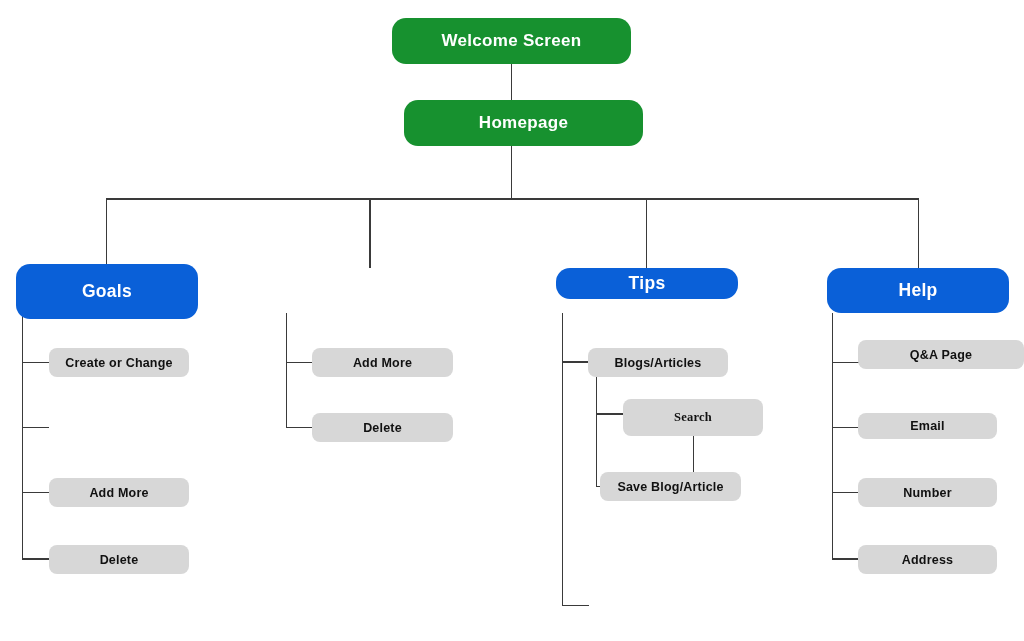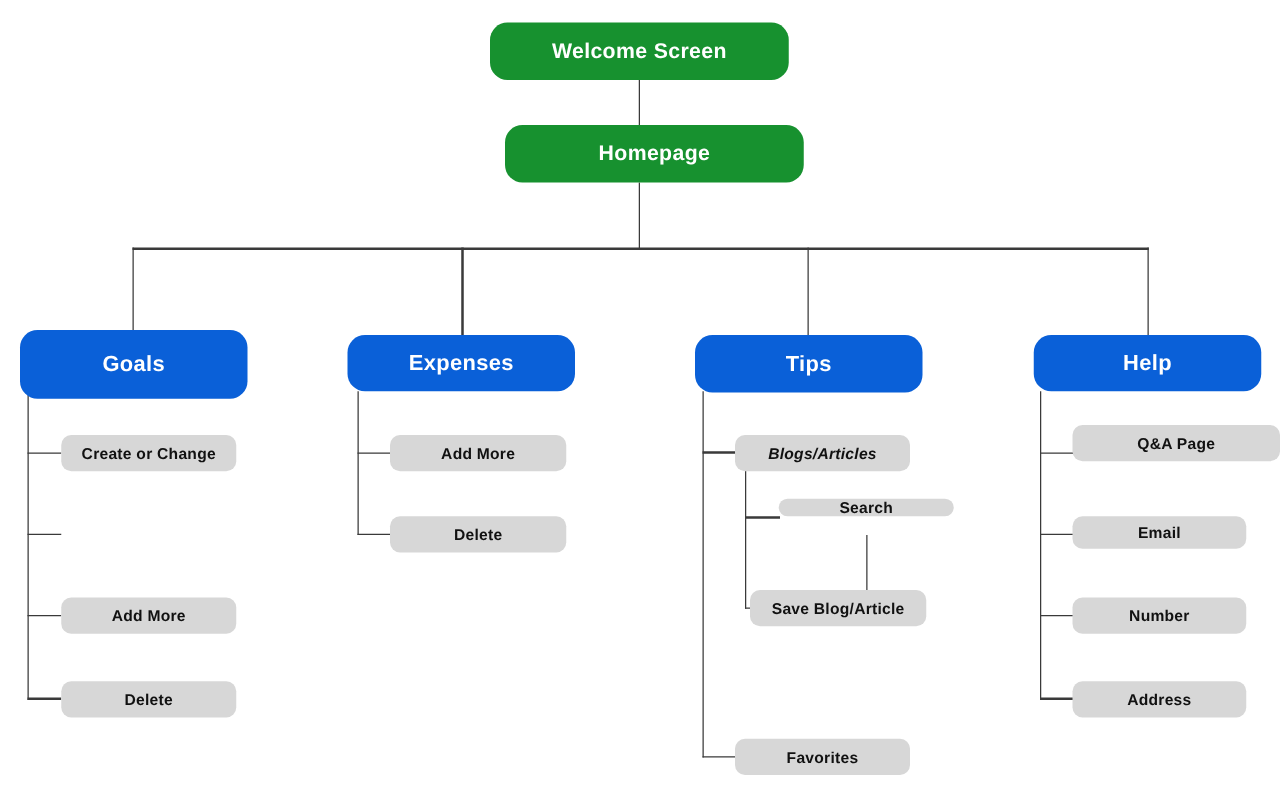--- a/index.html
+++ b/index.html
@@ -87,34 +87,32 @@
   <div class="line v" style="left:831.5px; top:313px;    height:246.5px;"></div>
   <div class="line h" style="left:831.5px; top:361.75px; width:27px;"></div>
   <div class="line h" style="left:831.5px; top:426.75px; width:27px;"></div>
   <div class="line h" style="left:831.5px; top:491.75px; width:27px;"></div>
   <div class="line h" style="left:831.5px; top:558px;    width:27px;"></div>
 
   <div class="node green" style="left:392px; top:18px;  width:239px; height:46px;">Welcome Screen</div>
   <div class="node green" style="left:392px; top:100px; width:239px; height:46px;margin-left:12px;">Homepage</div>
 
   <div class="node blue" style="left:16px;  top:264px; width:182px; height:55px;">Goals</div>
-  <div class="node blue" style="left:278px; top:268px; width:182px; height:45px;">Expenses</div>
-  <div class="node blue" style="left:556px; top:268px; width:182px; height:46px;">Tips</div>
+  <div class="node blue" style="left:556px; top:268px; width:182px; height:31px;">Tips</div>
   <div class="node blue" style="left:827px; top:268px; width:182px; height:45px;">Help</div>
 
   <div class="node gray" style="left:49px; top:348px; width:140px; height:29px;">Create or Change</div>
   <div class="node gray" style="left:49px; top:478px; width:140px; height:29px;">Add More</div>
   <div class="node gray" style="left:49px; top:545px; width:140px; height:29px;">Delete</div>
 
   <div class="node gray" style="left:312px; top:348px; width:141px; height:29px;">Add More</div>
   <div class="node gray" style="left:312px; top:413px; width:141px; height:29px;">Delete</div>
 
-  <div class="node gray" style="left:588px; top:348px; width:140px; height:29px;font-style:italic;">Blogs/Articles</div>
-  <div class="node gray" style="left:623px; top:399px; width:140px; height:14px;">Search</div>
+  <div class="node gray" style="left:588px; top:348px; width:140px; height:29px;">Blogs/Articles</div>
+  <div class="node gray" style="left:623px; top:399px; width:140px; height:37px;font-family:Liberation Serif, serif;">Search</div>
   <div class="node gray" style="left:600px; top:472px; width:141px; height:29px;">Save Blog/Article</div>
-  <div class="node gray" style="left:588px; top:591px; width:140px; height:29px;">Favorites</div>
 
   <div class="node gray" style="left:858px; top:340px; width:166px; height:29px;">Q&amp;A Page</div>
   <div class="node gray" style="left:858px; top:413px; width:139px; height:26px;">Email</div>
   <div class="node gray" style="left:858px; top:478px; width:139px; height:29px;">Number</div>
   <div class="node gray" style="left:858px; top:545px; width:139px; height:29px;">Address</div>
 
 </div>
 
 </body></html>

